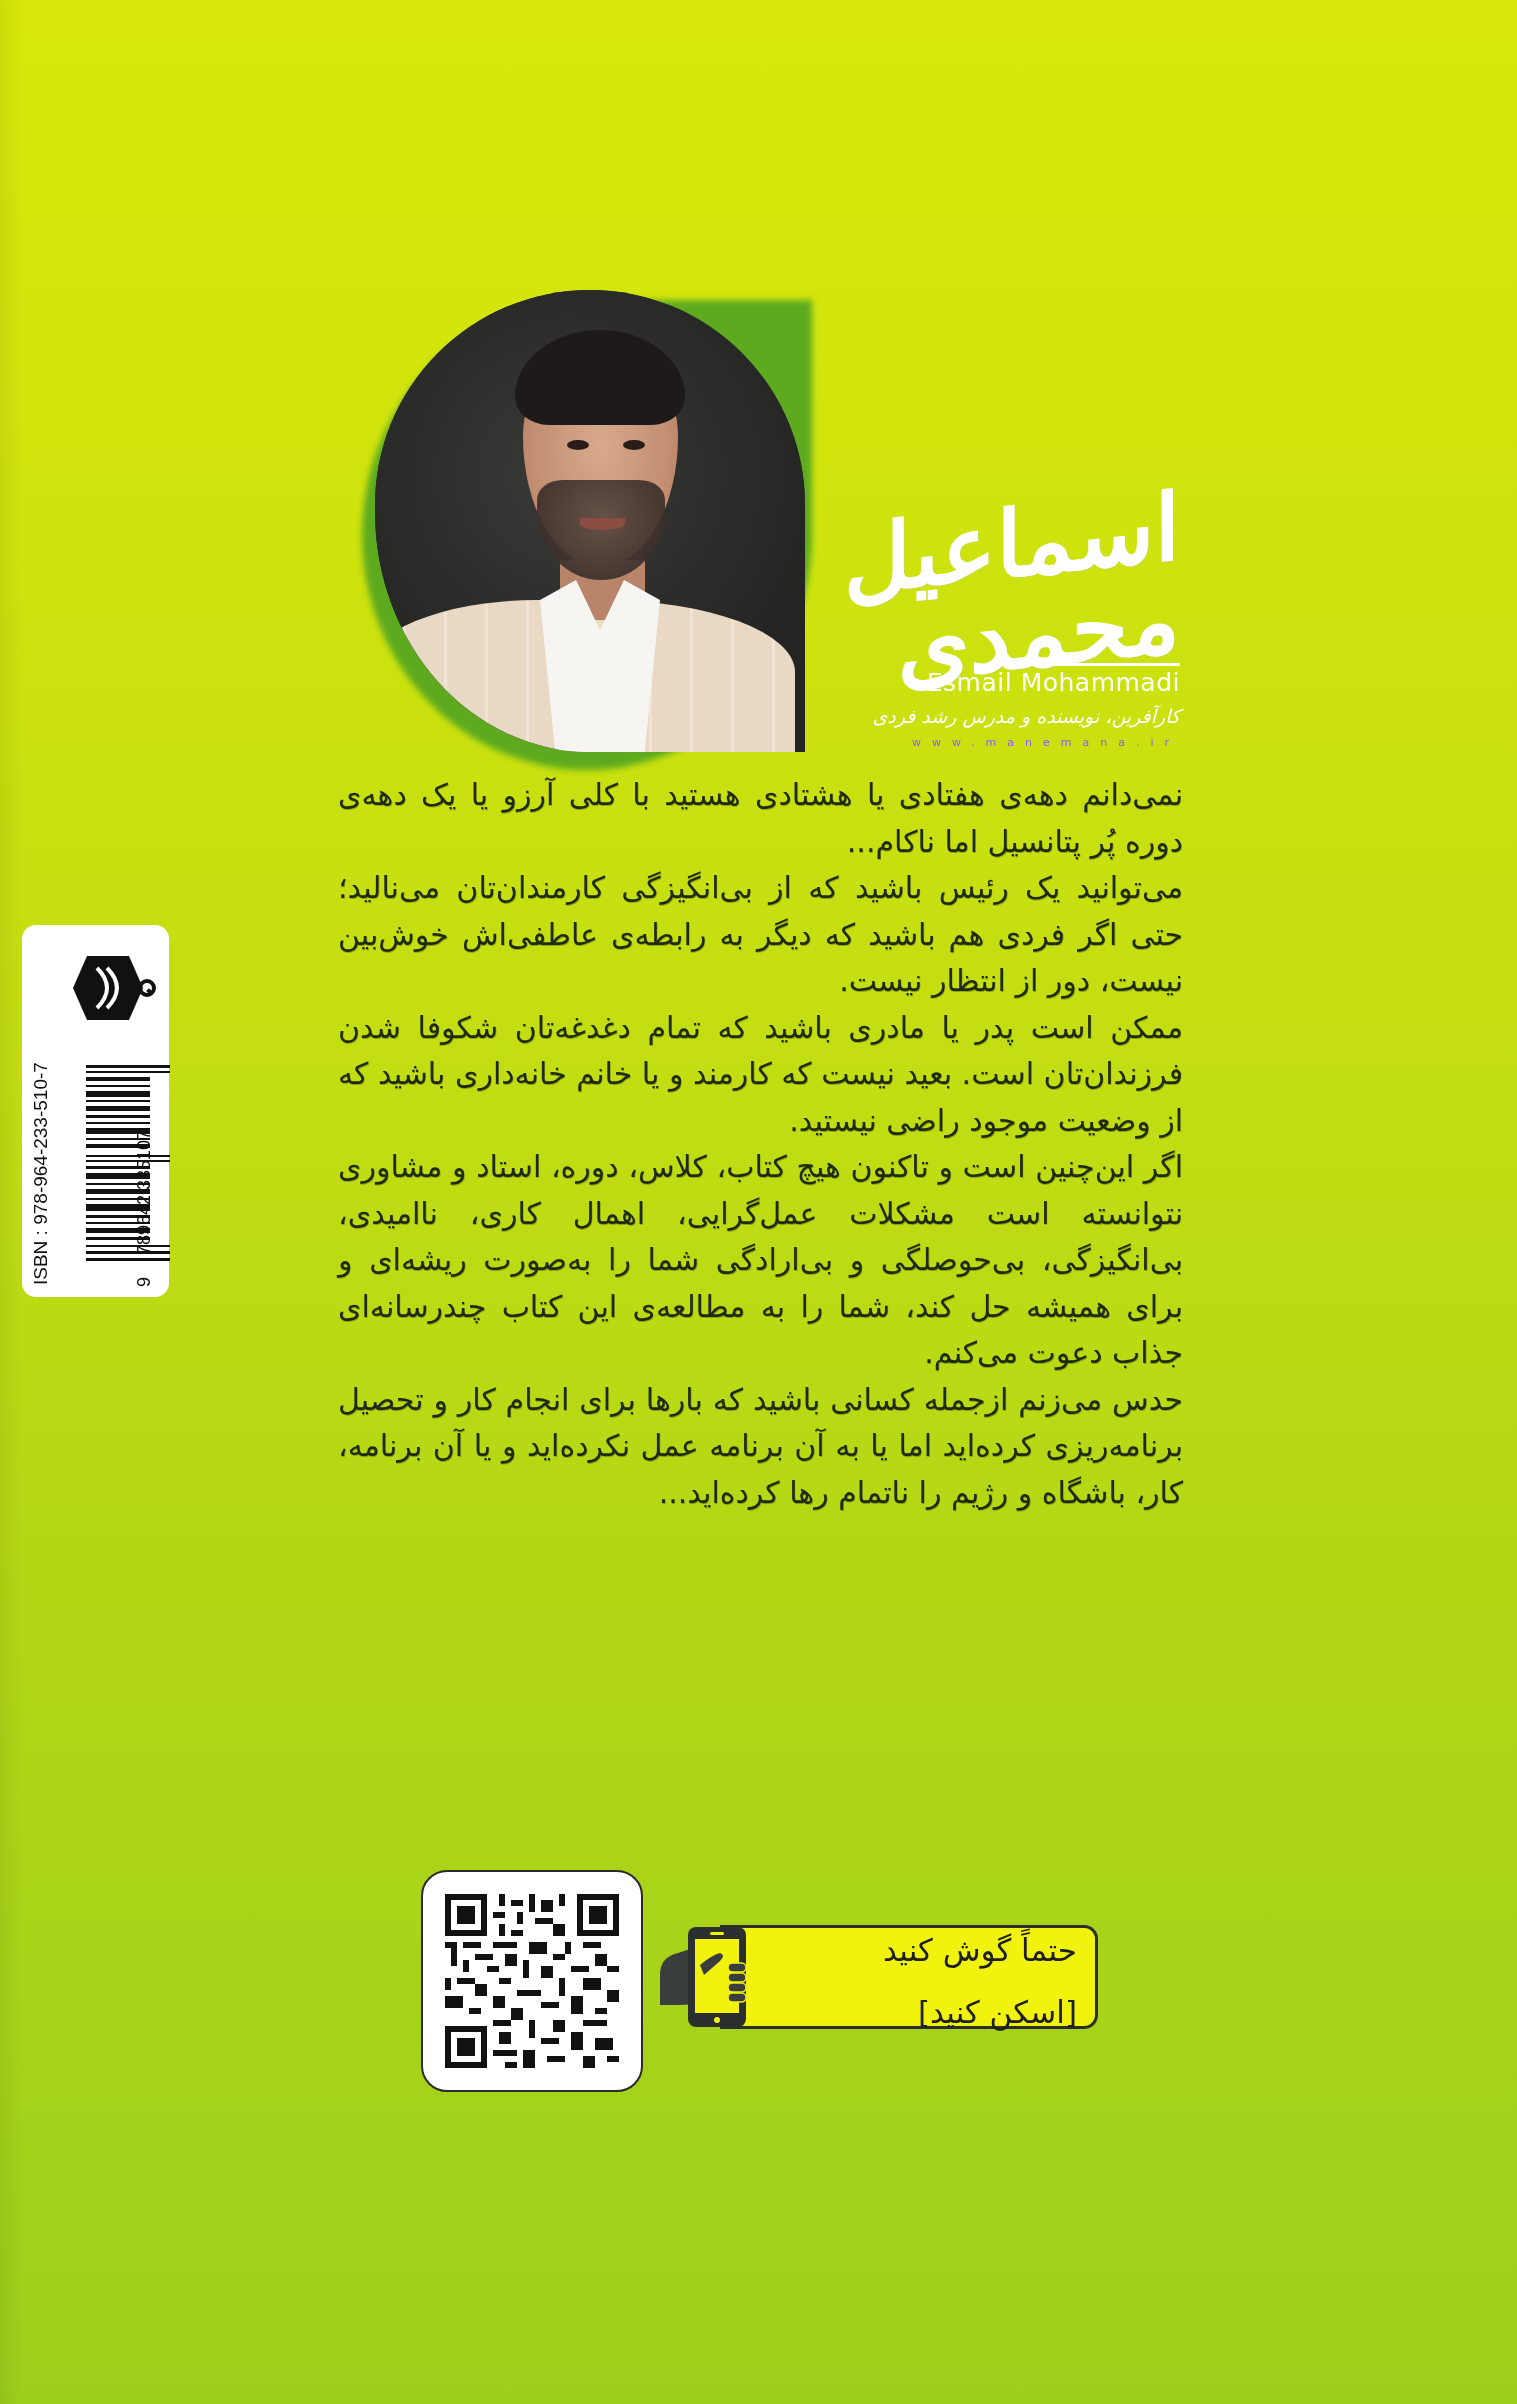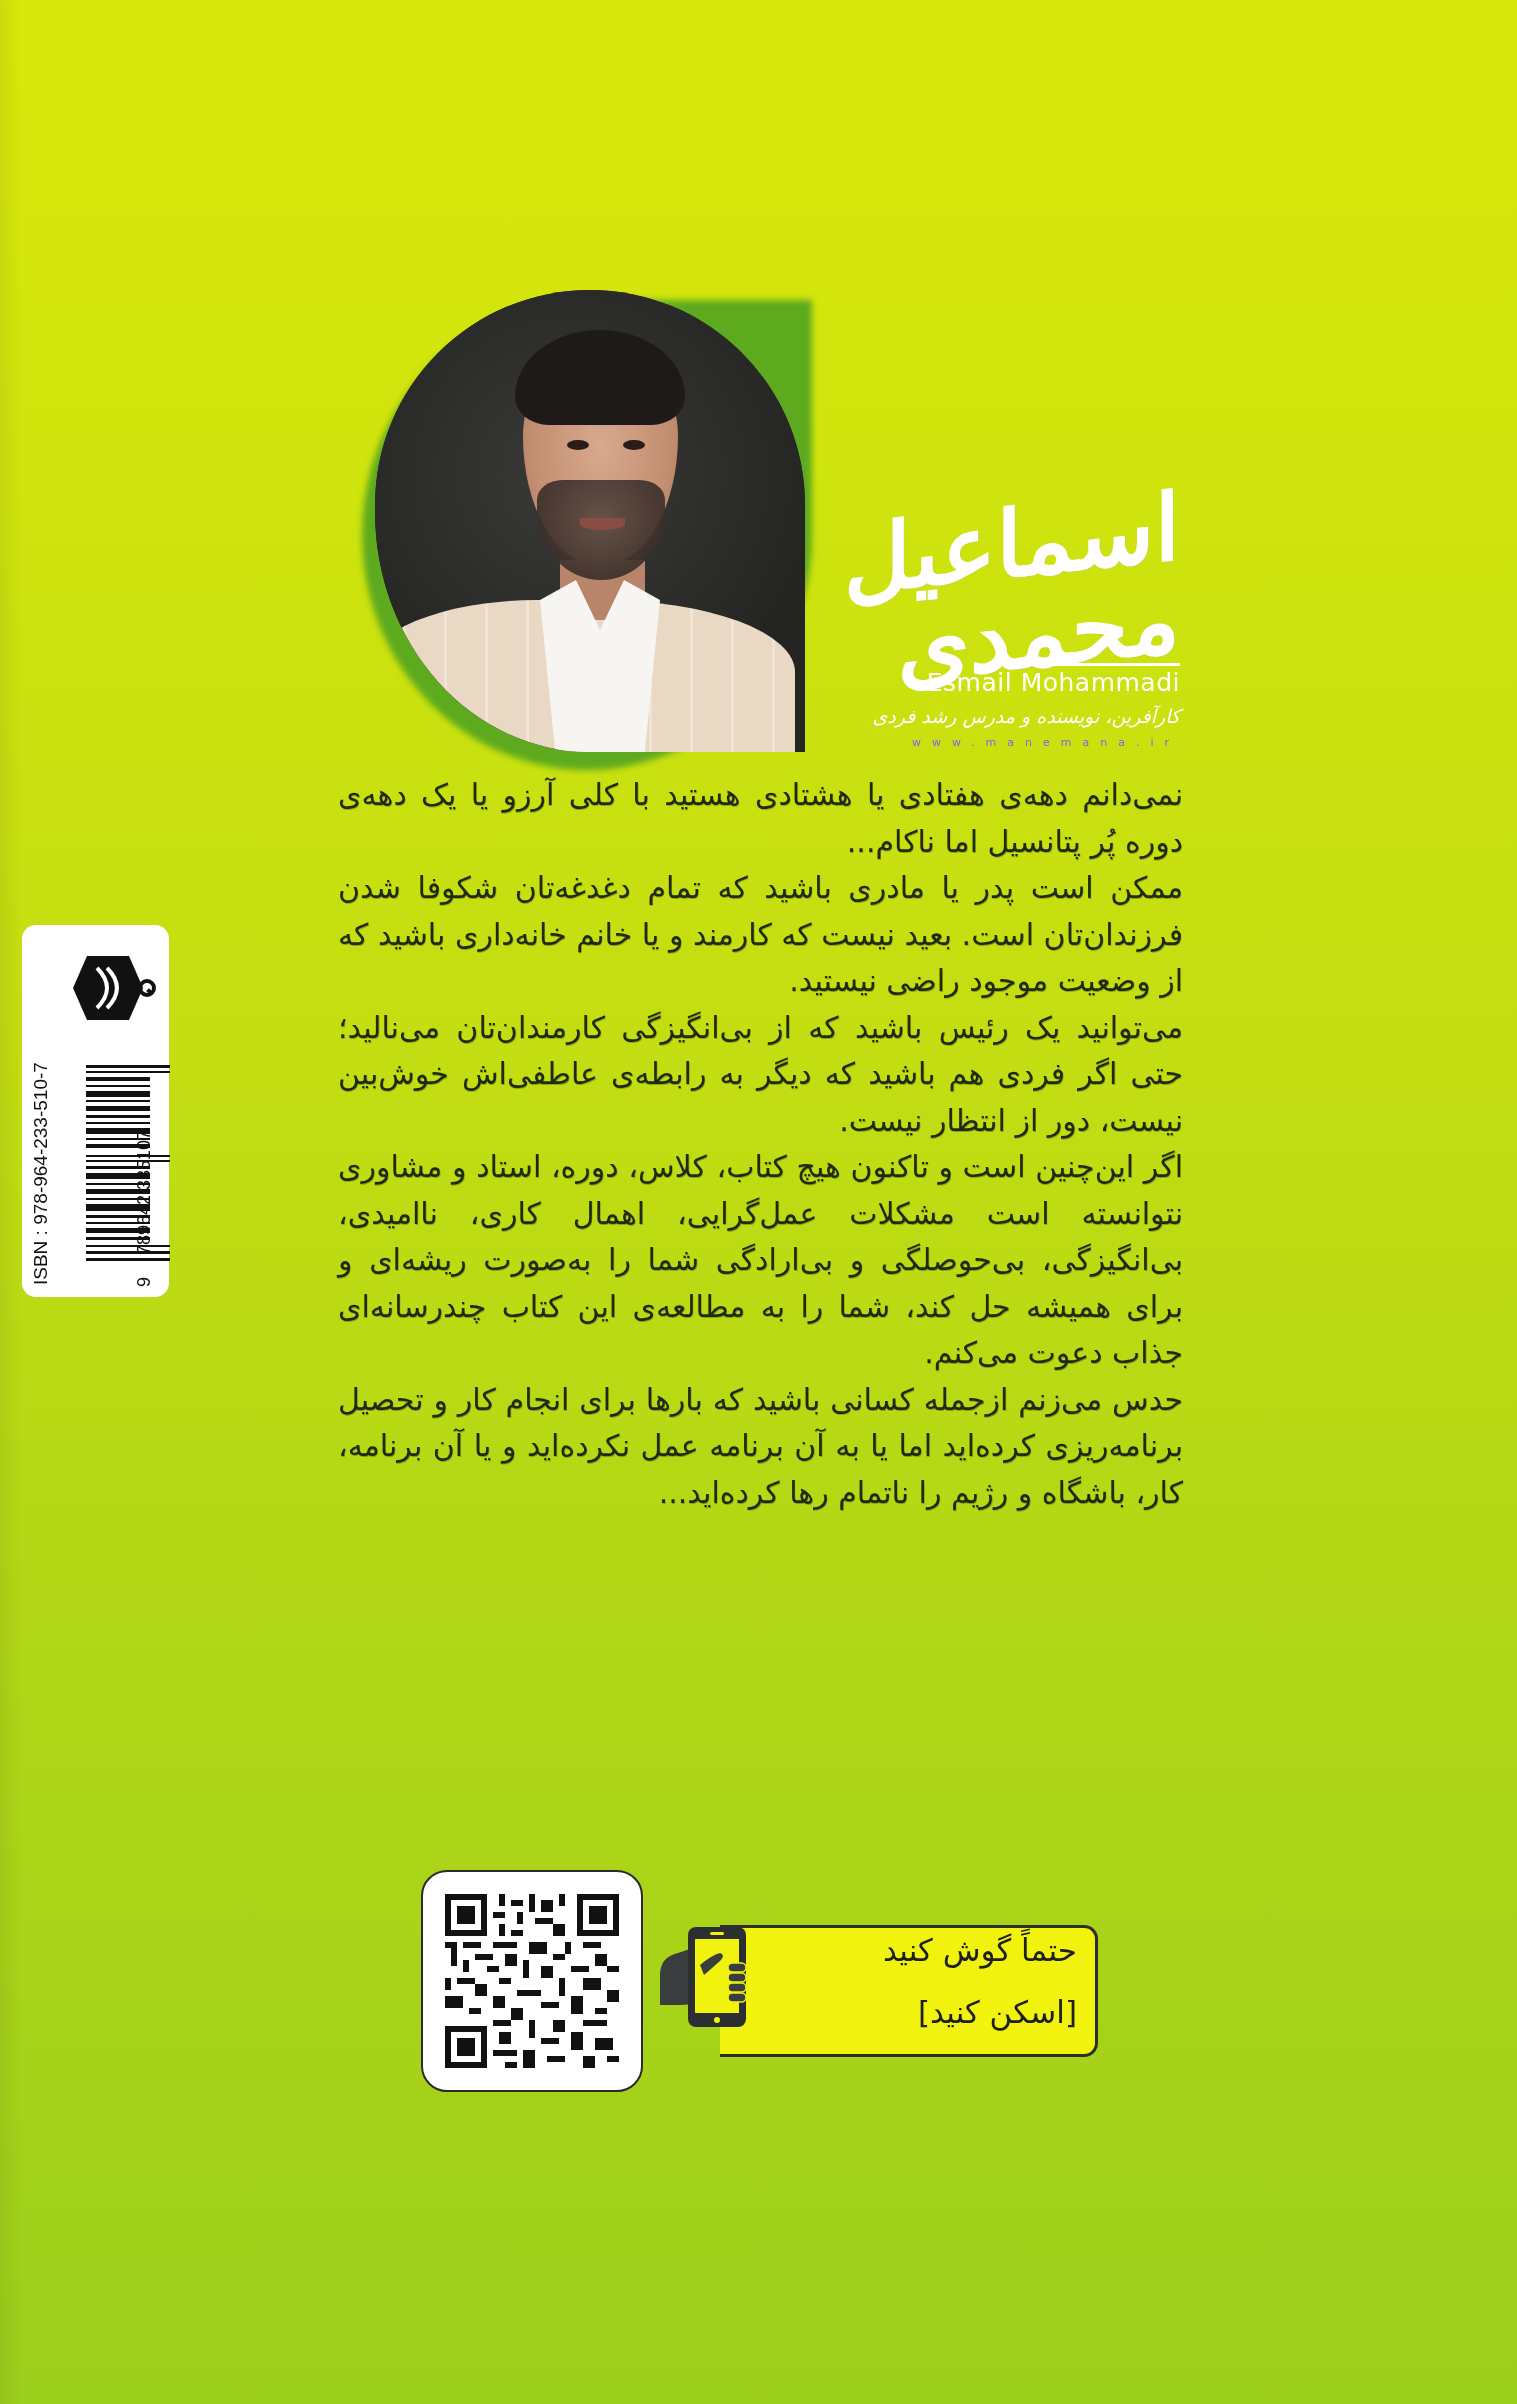--- a/index.html
+++ b/index.html
@@ -118,21 +118,21 @@
     .qr-card {
       position: absolute; left: 421px; top: 1870px; width: 222px; height: 222px;
       background: #fff; border-radius: 26px; border: 2px solid #2a2a2a; box-sizing: border-box;
     }
     .qr-grid { position: absolute; left: 22px; top: 22px; width: 174px; height: 174px; }
     
     .scan-banner {
       position: absolute; left: 660px; top: 1925px; width: 440px; height: 104px;
     }
     .scan-box {
-      position: absolute; left: 60px; top: 0; width: 378px; height: 132px;
+      position: absolute; left: 60px; top: 0; width: 378px; height: 104px;
       background: #f1f20e; border: 3px solid #2b2f30; border-left: none; border-radius: 0 14px 14px 0;
       box-sizing: border-box;
     }
     .scan-line1, .scan-line2 {
       position: absolute; right: 18px; direction: rtl; color: #1d1f20;
       font-family: "DejaVu Sans", sans-serif; font-size: 31px; white-space: nowrap;
     }
     .scan-line1 { top: 4px; } .scan-line2 { top: 66px; }
     .phone-icon { position: absolute; left: 0; top: 0; width: 90px; height: 104px; }
   </style>
@@ -158,22 +158,22 @@
 <div class="author-block">
   <div class="author-calligraphy">اسماعیل محمدی</div>
   <div class="author-rule"></div>
   <div class="author-latin">Esmail Mohammadi</div>
   <div class="author-role">کارآفرین، نویسنده و مدرس رشد فردی</div>
   <div class="author-web">www.manemana.ir</div>
 </div>
 
 <div class="blurb">
   <p>نمی‌دانم دهه‌ی هفتادی یا هشتادی هستید با کلی آرزو یا یک دهه‌ی دوره پُر پتانسیل اما ناکام...</p>
+  <p>می‌توانید یک رئیس باشید که از بی‌انگیزگی کارمندان‌تان می‌نالید؛ حتی اگر فردی هم باشید که دیگر به رابطه‌ی عاطفی‌اش خوش‌بین نیست، دور از انتظار نیست.</p>
   <p>ممکن است پدر یا مادری باشید که تمام دغدغه‌تان شکوفا شدن فرزندان‌تان است. بعید نیست که کارمند و یا خانم خانه‌داری باشید که از وضعیت موجود راضی نیستید.</p>
-  <p>می‌توانید یک رئیس باشید که از بی‌انگیزگی کارمندان‌تان می‌نالید؛ حتی اگر فردی هم باشید که دیگر به رابطه‌ی عاطفی‌اش خوش‌بین نیست، دور از انتظار نیست.</p>
   <p>اگر این‌چنین است و تاکنون هیچ کتاب، کلاس، دوره، استاد و مشاوری نتوانسته است مشکلات عمل‌گرایی، اهمال کاری، ناامیدی، بی‌انگیزگی، بی‌حوصلگی و بی‌ارادگی شما را به‌صورت ریشه‌ای و برای همیشه حل کند، شما را به مطالعه‌ی این کتاب چندرسانه‌ای جذاب دعوت می‌کنم.</p>
   <p>حدس می‌زنم ازجمله کسانی باشید که بارها برای انجام کار و تحصیل برنامه‌ریزی کرده‌اید اما یا به آن برنامه عمل نکرده‌اید و یا آن برنامه، کار، باشگاه و رژیم را ناتمام رها کرده‌اید...</p>
 </div>
 
 <div class="isbn-card">
   <svg class="publisher-logo" viewBox="0 0 100 90">
     <g transform="rotate(-90 50 45)">
       <path d="M18 20 L50 6 L82 20 L82 62 L50 76 L18 62 Z" fill="#111"></path>
       <path d="M30 30 Q50 50 70 30" stroke="#fff" stroke-width="4" fill="none"></path>
       <path d="M30 40 Q50 60 70 40" stroke="#fff" stroke-width="4" fill="none"></path>

